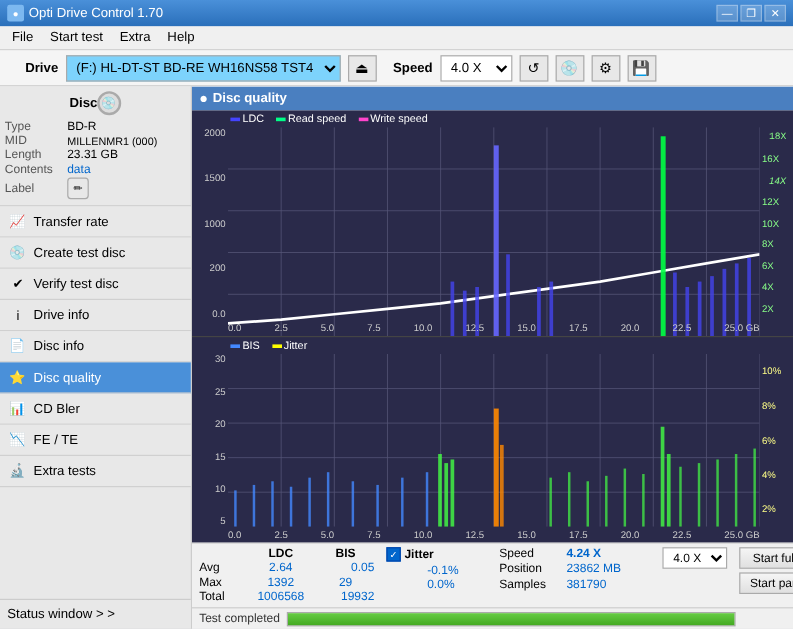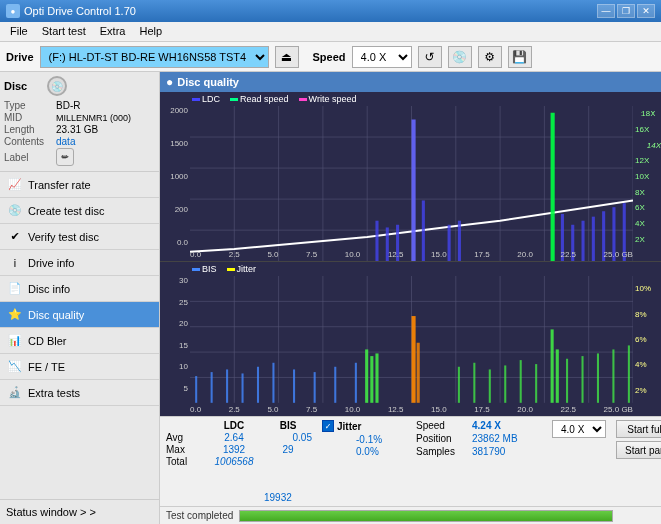--- a/index.html
+++ b/index.html
@@ -40,21 +40,21 @@
       align-items: center;
     }
 
     
     .drive-bar {
       background: #f5f5f5;
       border-bottom: 1px solid #ccc;
       height: 30px;
       display: flex;
       align-items: center;
-      padding: 0 6px;
+      padding: 0 21px;
       gap: 6px;
     }
     .drive-label { font-weight: bold; font-size: 11px; }
     .drive-select {
       background: #7dd3fc;
       border: 1px solid #aaa;
       padding: 2px 4px;
       font-size: 11px;
       height: 22px;
       min-width: 200px;
@@ -94,23 +94,22 @@
     }
 
     
     .disc-section {
       border-bottom: 1px solid #ccc;
       padding: 4px;
     }
     .disc-header {
       display: flex;
       align-items: center;
-      justify-content: flex-start;
+      justify-content: center;
       margin-bottom: 4px;
-      gap: 20px;
     }
     .disc-title { font-weight: bold; font-size: 11px; }
     .disc-row {
       display: flex;
       align-items: center;
       margin: 1px 0;
       font-size: 10px;
     }
     .disc-key { color: #555; width: 52px; flex-shrink: 0; }
     .disc-val { color: #000; }
@@ -407,21 +406,21 @@
           <span style="font-size:8px;color:#ccc;text-align:right;padding-right:2px;">2000</span>
           <span style="font-size:8px;color:#ccc;text-align:right;padding-right:2px;">1500</span>
           <span style="font-size:8px;color:#ccc;text-align:right;padding-right:2px;">1000</span>
           <span style="font-size:8px;color:#ccc;text-align:right;padding-right:2px;">200</span>
           <span style="font-size:8px;color:#ccc;text-align:right;padding-right:2px;">0.0</span>
         </div>
 
         <div style="position:absolute;right:0;top:14px;bottom:14px;width:28px;display:flex;flex-direction:column;justify-content:space-around;">
           <span style="font-size:8px;color:#88ff88;text-align:center;padding-left:2px;font-family:Liberation Mono, monospace;">18X</span>
           <span style="font-size:8px;color:#88ff88;text-align:left;padding-left:2px;">16X</span>
-          <span style="font-size:8px;color:#88ff88;text-align:right;padding-left:2px;font-style:italic;">14X</span>
+          <span style="font-size:8px;color:#88ff88;text-align:center;padding-left:2px;font-style:italic;">14X</span>
           <span style="font-size:8px;color:#88ff88;text-align:left;padding-left:2px;">12X</span>
           <span style="font-size:8px;color:#88ff88;text-align:left;padding-left:2px;">10X</span>
           <span style="font-size:8px;color:#88ff88;text-align:left;padding-left:2px;">8X</span>
           <span style="font-size:8px;color:#88ff88;text-align:left;padding-left:2px;">6X</span>
           <span style="font-size:8px;color:#88ff88;text-align:left;padding-left:2px;">4X</span>
           <span style="font-size:8px;color:#88ff88;text-align:left;padding-left:2px;">2X</span>
         </div>
 
         <svg style="position:absolute;left:30px;right:28px;top:14px;bottom:0;width:calc(100% - 58px);height:calc(100% - 14px);" viewBox="0 0 430 115" preserveAspectRatio="none">
 
@@ -481,21 +480,21 @@
           <div class="legend-item">
             <div class="legend-dot" style="background:#4488ff;"></div>
             <span>BIS</span>
           </div>
           <div class="legend-item">
             <div class="legend-dot" style="background:#ffff00;"></div>
             <span>Jitter</span>
           </div>
         </div>
 
-        <div style="position:absolute;left:0;top:14px;bottom:23px;width:30px;display:flex;flex-direction:column;justify-content:space-between;">
+        <div style="position:absolute;left:0;top:14px;bottom:13px;width:30px;display:flex;flex-direction:column;justify-content:space-between;">
           <span style="font-size:8px;color:#ccc;text-align:right;padding-right:2px;">30</span>
           <span style="font-size:8px;color:#ccc;text-align:right;padding-right:2px;">25</span>
           <span style="font-size:8px;color:#ccc;text-align:right;padding-right:2px;">20</span>
           <span style="font-size:8px;color:#ccc;text-align:right;padding-right:2px;">15</span>
           <span style="font-size:8px;color:#ccc;text-align:right;padding-right:2px;">10</span>
           <span style="font-size:8px;color:#ccc;text-align:right;padding-right:2px;">5</span>
         </div>
 
         <div style="position:absolute;right:0;top:14px;bottom:13px;width:28px;display:flex;flex-direction:column;justify-content:space-around;">
           <span style="font-size:8px;color:#ffff88;text-align:left;padding-left:2px;">10%</span>
@@ -578,22 +577,22 @@
         <span style="font-weight:bold;text-align:center;"></span>
         <span style="font-weight:bold;text-align:center;">LDC</span>
         <span style="font-weight:bold;text-align:center;">BIS</span>
         <span>Avg</span>
         <span style="color:#0066cc;text-align:center;">2.64</span>
         <span style="color:#0066cc;text-align:right;">0.05</span>
         <span>Max</span>
         <span style="color:#0066cc;text-align:center;">1392</span>
         <span style="color:#0066cc;text-align:center;">29</span>
         <span>Total</span>
-        <span style="color:#0066cc;text-align:center;font-style:italic;">1006568</span>
-        <span style="color:#0066cc;text-align:left;margin-top:36px;">19932</span>
+        <span style="color:#0066cc;text-align:center;">1006568</span>
+        <span style="color:#0066cc;text-align:right;">19932</span>
       </div>
 
       <div style="display:flex;flex-direction:column;gap:2px;font-size:10px;">
         <div style="display:flex;align-items:center;gap:3px;">
           <div class="checkbox-checked">✓</div>
           <span style="font-weight:bold;">Jitter</span>
         </div>
         <div style="display:grid;grid-template-columns:30px 50px;gap:1px 4px;">
           <span></span>
           <span style="color:#0066cc;">-0.1%</span>

